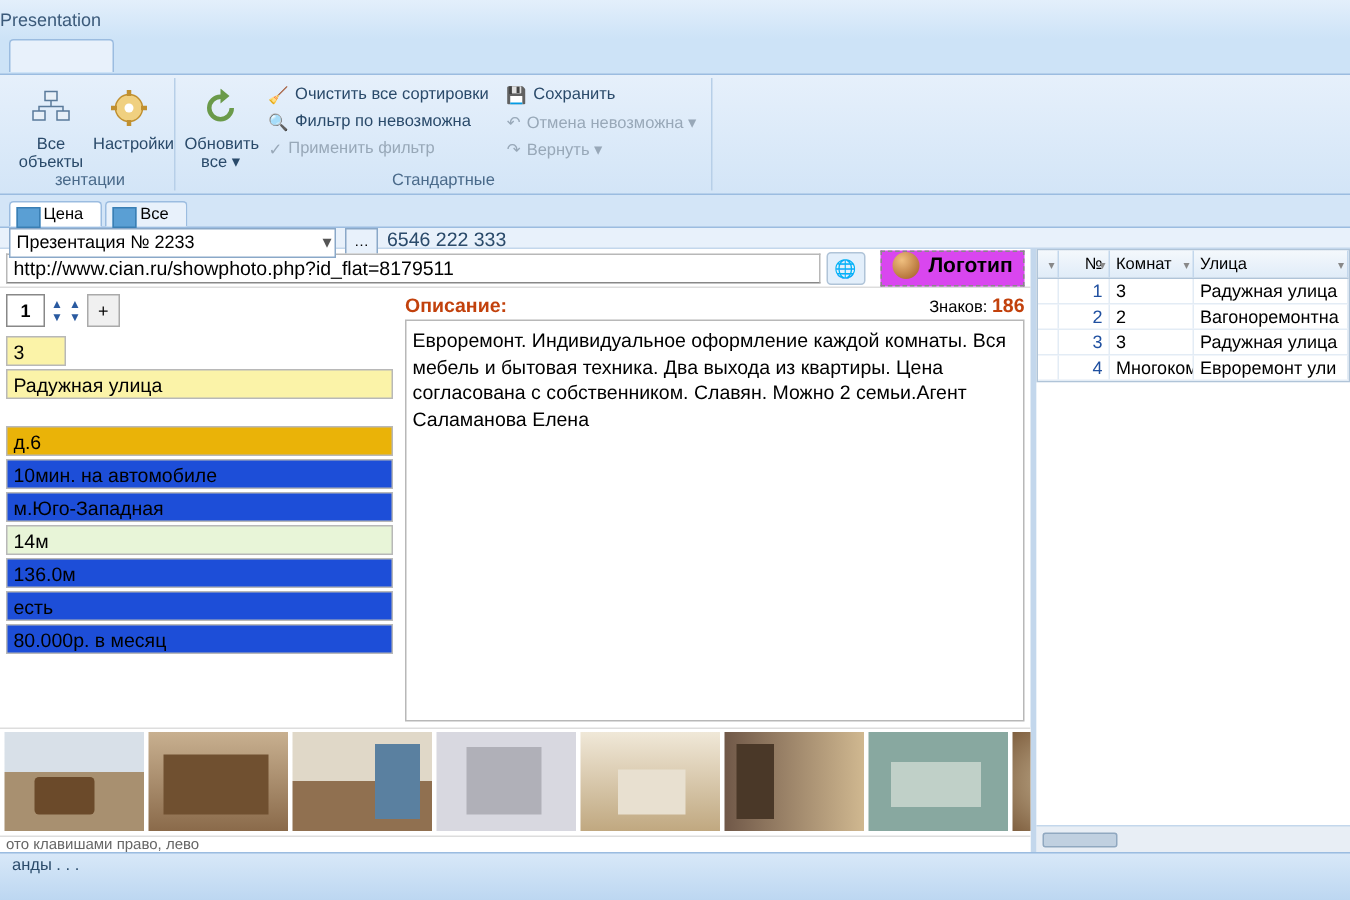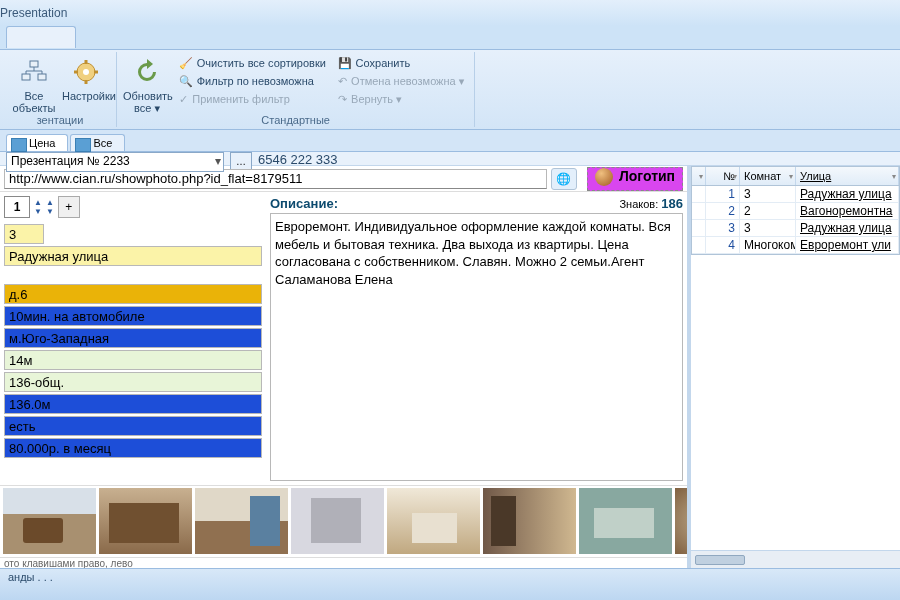--- a/index.html
+++ b/index.html
@@ -47,21 +47,21 @@
 .arrbtns { display:flex; flex-direction:column; }
 .arrbtns span { font-size:8px; color:#2a5aa0; cursor:pointer; line-height:9px;}
 .plusbtn { width:22px; height:22px; border:1px solid #aaa; background:#f0f0f0; text-align:center; line-height:20px; cursor:pointer;}
 .fld { height:20px; border:1px solid #b8b8b8; padding:1px 4px; font-size:13px; background:#1d4ed8;}
 .fld.yellow { background:#fbf3a8;}
 .fld.yellow2 { background:#eab308;margin-top:16px;}
 .fld.green { background:#e8f5d8;}
 
 .descpane { flex:1; padding:4px; display:flex; flex-direction:column;}
 .deschdr { display:flex; justify-content:space-between; font-size:11px; margin-bottom:2px;}
-.deschdr b { color:#0c4a6e; font-size:13px;}
+.deschdr b { color:#c2410c; font-size:13px;}
 .deschdr .max { color:#2050c0;}
 .descbox { flex:1; border:1px solid #b8b8b8; padding:4px; font-size:13px; line-height:1.35; background:#fff; overflow:auto;}
 
 .thumbrow { height:72px; display:flex; gap:3px; padding:2px 3px; overflow:hidden; background:#fff; border-top:1px solid #ddd;}
 .thumb { width:93px; height:66px; background:#ccc; flex-shrink:0; position:relative; overflow:hidden;}
 .thumb::before, .thumb::after { content:''; position:absolute;}
 
 
 .th1 { background: linear-gradient(#d8e0e8 40%,#a89070 40%);}
 .th1::before { left:20px; top:30px; width:40px; height:25px; background:#6b4a2a; border-radius:3px;}
@@ -80,21 +80,21 @@
 .th8 { background: radial-gradient(#d0c0a0,#806040);}
 
 .status1 { height:11px; background:#fff; font-size:10px; padding:0 4px; color:#666; border-top:1px solid #ddd; white-space:nowrap; overflow:hidden;}
 
 .rtable { background:#fff; border:1px solid #b0c4d8;}
 .rtable .hdr { display:flex; background:linear-gradient(#f4f8fc,#e0ecf8); border-bottom:1px solid #b0c4d8;}
 .rtable .hdr div { padding:3px 4px; border-right:1px solid #c3d7ec; font-size:11px; position:relative;}
 .rtable .hdr div::after { content:'▾'; font-size:8px; color:#888; position:absolute; right:2px; top:5px;}
 .rtable .row { display:flex; border-bottom:1px solid #e3ecf5;}
 .rtable .row div { padding:1px 4px; border-right:1px solid #e3ecf5; font-size:12px; overflow:hidden; white-space:nowrap;}
-.c-sel{width:14px;} .c-num{width:34px;text-align:right;} .c-rooms{width:56px;} .c-street{flex:1;text-decoration:underline;}
+.c-sel{width:14px;} .c-num{width:34px;text-align:right;} .c-rooms{width:56px;} .c-street{flex:1;}
 .rtable .row .c-num { color:#2050a0;}
 .rspacer { flex:1; background:#fff;}
 .rscroll { height:18px; background:#e8eef5; border-top:1px solid #c3d7ec; display:flex; align-items:center; padding:0 4px;}
 .rscroll .sb { width:50px; height:10px; background:#c0d0e0; border:1px solid #90a8c0; border-radius:2px;}
 
 .statusbar { height:37px; background:linear-gradient(#d8e8f8,#b8d4f0); border-top:1px solid #9bbce0; font-size:11px; color:#2a4a6a; padding:2px 8px;}
 </style>
 </head>
 <body>
 
@@ -218,21 +218,20 @@
               <span>▼</span>
             </div>
           <div class="plusbtn">+</div>
         </div>
         <input class="fld yellow" style="width: 40px;" value="3">
         <input class="fld yellow" value="Радужная улица" style="">
         <input class="fld yellow2" value="д.6" style="">
         <input class="fld" value="10мин. на автомобиле" style="">
         <input class="fld" value="м.Юго-Западная" style="">
         <input class="fld green" value="14м" style="">
-        <input class="fld green" value="136-общ." style="">
         <input class="fld" value="136.0м" style="">
         <input class="fld" value="есть" style="">
         <input class="fld" value="80.000р. в месяц" style="">
       </div>
 
       <div class="descpane">
         <div class="deschdr">
           <b>Описание:</b>
           <span><span>Знаков:</span> <b>186</b></span>
         </div>

